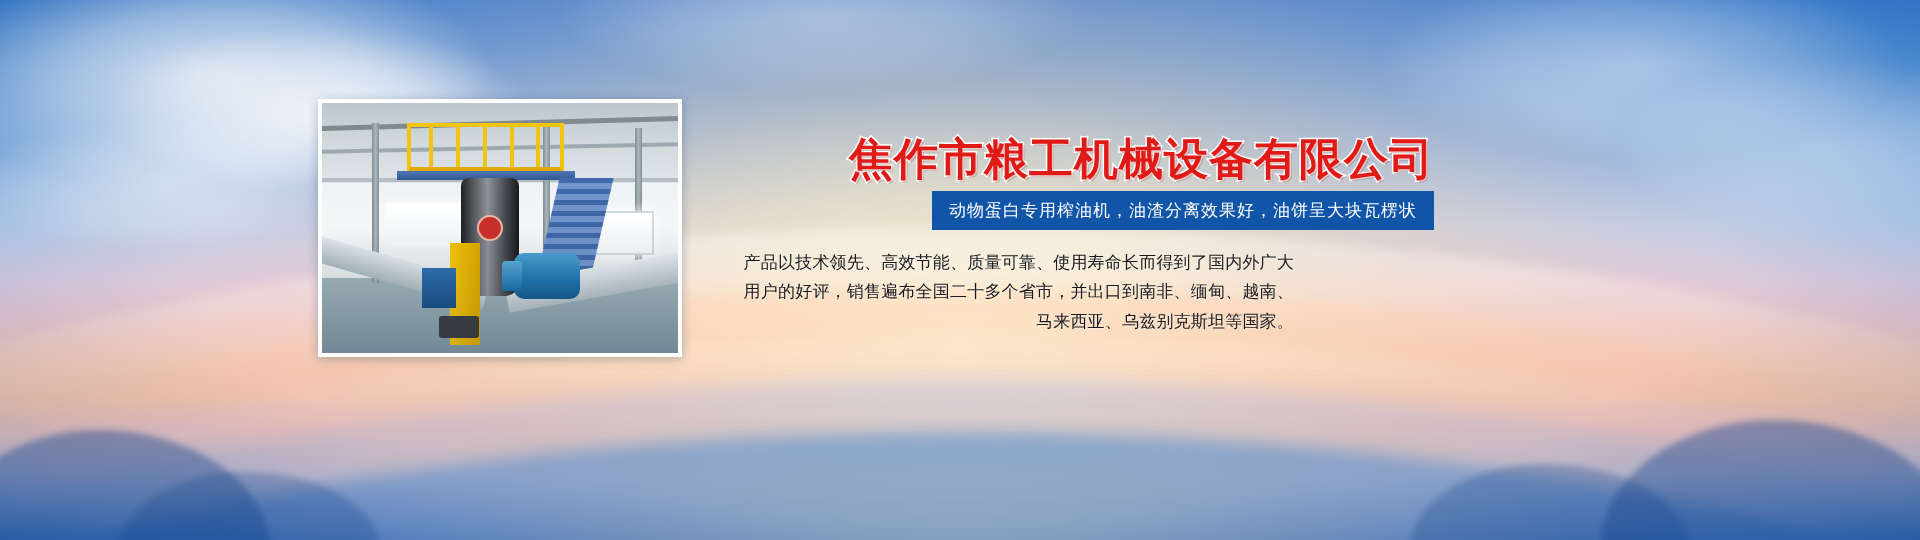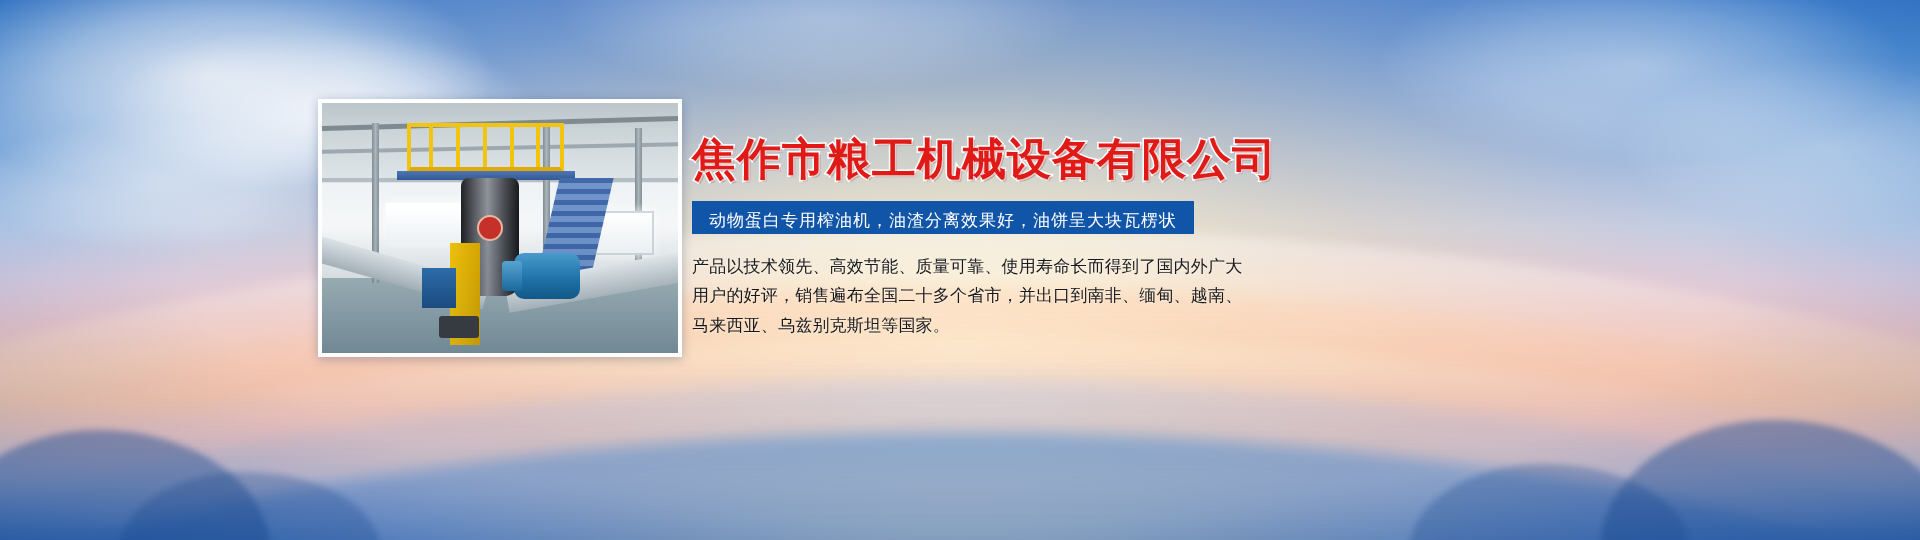--- a/index.html
+++ b/index.html
@@ -224,46 +224,47 @@
     background: linear-gradient(to bottom,#2e6fae,#1b4f86);
   }
   .p-shade {
     position: absolute; inset: 0;
     background: linear-gradient(to bottom, rgba(255,255,255,0.05) 0%, rgba(0,0,0,0) 45%, rgba(20,40,60,0.12) 100%);
   }
 
   
   .copy {
     position: absolute;
-    left: 692px; top: 136px;
+    left: 734px; top: 136px;
     width: 700px;
+    text-align: right;
   }
 
   .main-title {
     font-size: 44px;
     font-weight: bold;
     line-height: 1.05;
     color: #e01a17;
     letter-spacing: 1px;
     white-space: nowrap;
     -webkit-text-stroke: 3px #ffffff;
     paint-order: stroke fill;
     text-shadow:
       0 0 1px #ffffff,
       2px 2px 0 rgba(120,10,10,0.22);
   }
 
   .subtitle-bar {
     display: inline-block;
-    margin-top: 19px;
+    margin-top: 9px;
     background: #1155a8;
     color: #ffffff;
     font-size: 17px;
     line-height: 1;
-    padding: 11px 17px 5px 17px;
+    padding: 11px 17px 11px 17px;
     letter-spacing: 1px;
     white-space: nowrap;
   }
 
   .body-copy {
     margin-top: 18px;
     width: 560px;
     font-size: 17px;
     line-height: 1.72;
     color: #19191b;

